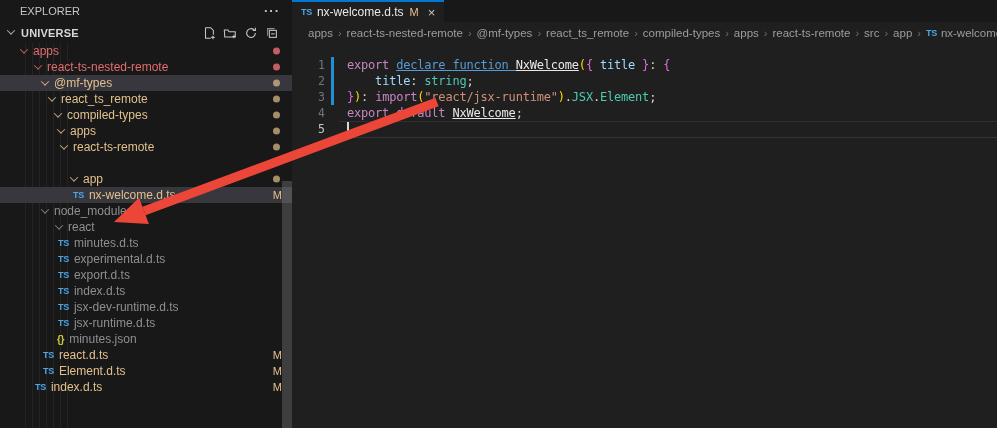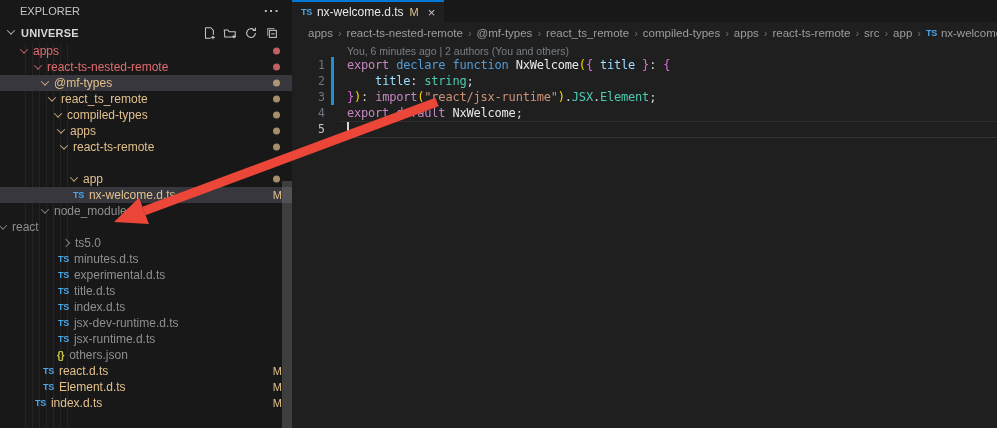--- a/index.html
+++ b/index.html
@@ -63,21 +63,21 @@
   #code-lines{position:absolute;top:13px;left:0;right:0;}
   .cl{height:16px;display:flex;position:relative;align-items:center;}
   .ln{width:33px;text-align:right;color:#6e7681;font-size:11.5px;flex:none;
       font-family:"DejaVu Sans Mono",monospace;}
   .cl.cur .ln{color:#c6c6c6;}
   .ltx{margin-left:22px;white-space:pre;letter-spacing:-.2px;}
   .gutter-mod{position:absolute;left:39px;top:13px;width:3px;height:48px;background:#2090d3;}
   .curline{position:absolute;left:47px;right:0;top:77px;height:15px;
            border-top:1px solid rgba(255,255,255,.07);border-bottom:1px solid rgba(255,255,255,.09);}
   .cursor{position:absolute;left:55px;top:78px;width:1.5px;height:14px;background:#d8d8d8;}
-  .tk-kwc{color:#C586C0;} .tk-kw{color:#569CD6;} .tk-fn{color:#e8e8e8;} .tk-va{color:#9CDCFE;}
+  .tk-kwc{color:#C586C0;} .tk-kw{color:#569CD6;text-decoration:underline;} .tk-fn{color:#e8e8e8;text-decoration:underline;} .tk-va{color:#9CDCFE;}
   .tk-ty{color:#4EC9B0;} .tk-st{color:#CE9178;} .tk-pl{color:#d4d4d4;}
   .tk-b1{color:#ffd700;} .tk-b2{color:#da70d6;}
   .arrow-svg{position:absolute;left:0;top:0;pointer-events:none;z-index:50;}
 </style>
 </head>
 <body>
 
 <div class="app">
 
   <aside class="sidebar">
@@ -161,55 +161,51 @@
         </div>
         <div class="trow sel t-mod" style="padding-left: 73px;">
           <span class="ficon ts">TS</span>
           <span>nx-welcome.d.ts</span>
           <span class="mbadge">M</span>
         </div>
         <div class="trow t-ign" style="padding-left: 42px;">
           <span class="chev open"></span>
           <span>node_modules</span>
         </div>
-        <div class="trow t-ign" style="">
+        <div class="trow t-ign" style="padding-left: 56px;">
           <span class="chev open"></span>
           <span>react</span>
         </div>
-        <div class="trow t-ign" style="padding-left: 63px;">
-          <span class="chev closed"></span>
-          <span>ts5.0</span>
-        </div>
         <div class="trow t-ign" style="padding-left: 58px;">
           <span class="ficon ts">TS</span>
           <span>minutes.d.ts</span>
         </div>
         <div class="trow t-ign" style="padding-left: 58px;">
           <span class="ficon ts">TS</span>
           <span>experimental.d.ts</span>
         </div>
         <div class="trow t-ign" style="padding-left: 58px;">
           <span class="ficon ts">TS</span>
-          <span>title.d.ts</span>
+          <span>export.d.ts</span>
         </div>
         <div class="trow t-ign" style="padding-left: 58px;">
           <span class="ficon ts">TS</span>
           <span>index.d.ts</span>
         </div>
         <div class="trow t-ign" style="padding-left: 58px;">
           <span class="ficon ts">TS</span>
           <span>jsx-dev-runtime.d.ts</span>
         </div>
         <div class="trow t-ign" style="padding-left: 58px;">
           <span class="ficon ts">TS</span>
           <span>jsx-runtime.d.ts</span>
         </div>
         <div class="trow t-ign" style="padding-left: 57px;">
           <span class="ficon json">{}</span>
-          <span>others.json</span>
+          <span>minutes.json</span>
         </div>
         <div class="trow t-mod" style="padding-left: 43px;">
           <span class="ficon ts">TS</span>
           <span>react.d.ts</span>
           <span class="mbadge">M</span>
         </div>
         <div class="trow t-mod" style="padding-left: 43px;">
           <span class="ficon ts">TS</span>
           <span>Element.d.ts</span>
           <span class="mbadge">M</span>
@@ -249,21 +245,20 @@
       <span class="csep">›</span>
       <span class="crumb">src</span>
       <span class="csep">›</span>
       <span class="crumb">app</span>
       <span class="csep">›</span>
       <span class="ficon ts" style="margin-right: 4px;">TS</span>
       <span class="crumb">nx-welcome.d.ts</span>
     </div>
 
   <div class="code">
-    <div class="blame">You, 6 minutes ago | 2 authors (You and others)</div>
     <div class="gutter-mod"></div>
     <div class="curline"></div>
     <div id="code-lines">
         <div class="cl">
           <span class="ln">1</span>
           <span class="ltx"><span class="tk-kwc">export </span><span class="tk-kw">declare </span><span class="tk-kw">function </span><span class="tk-fn">NxWelcome</span><span class="tk-b1">(</span><span class="tk-b2">{</span><span class="tk-pl"> </span><span class="tk-va">title</span><span class="tk-pl"> </span><span class="tk-b2">}</span><span class="tk-pl">: </span><span class="tk-b2">{</span></span>
         </div>
         <div class="cl">
           <span class="ln">2</span>
           <span class="ltx"><span class="tk-pl">    </span><span class="tk-va">title</span><span class="tk-pl">: </span><span class="tk-ty">string</span><span class="tk-pl">;</span></span>

